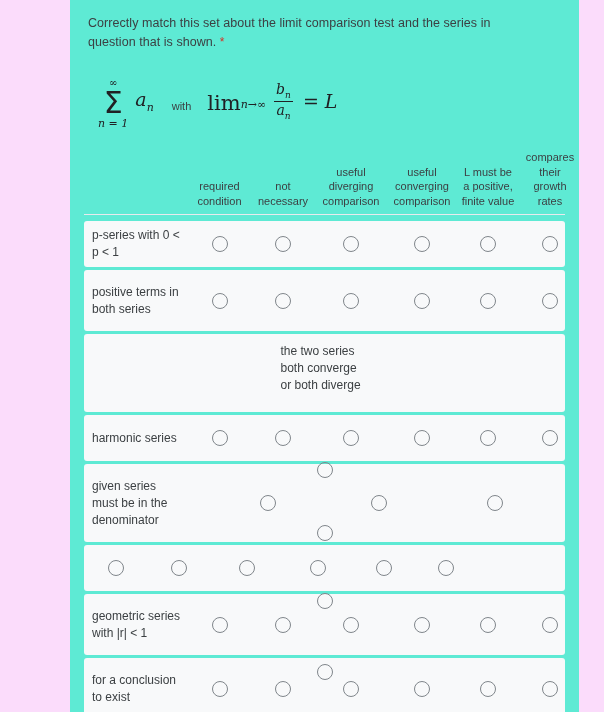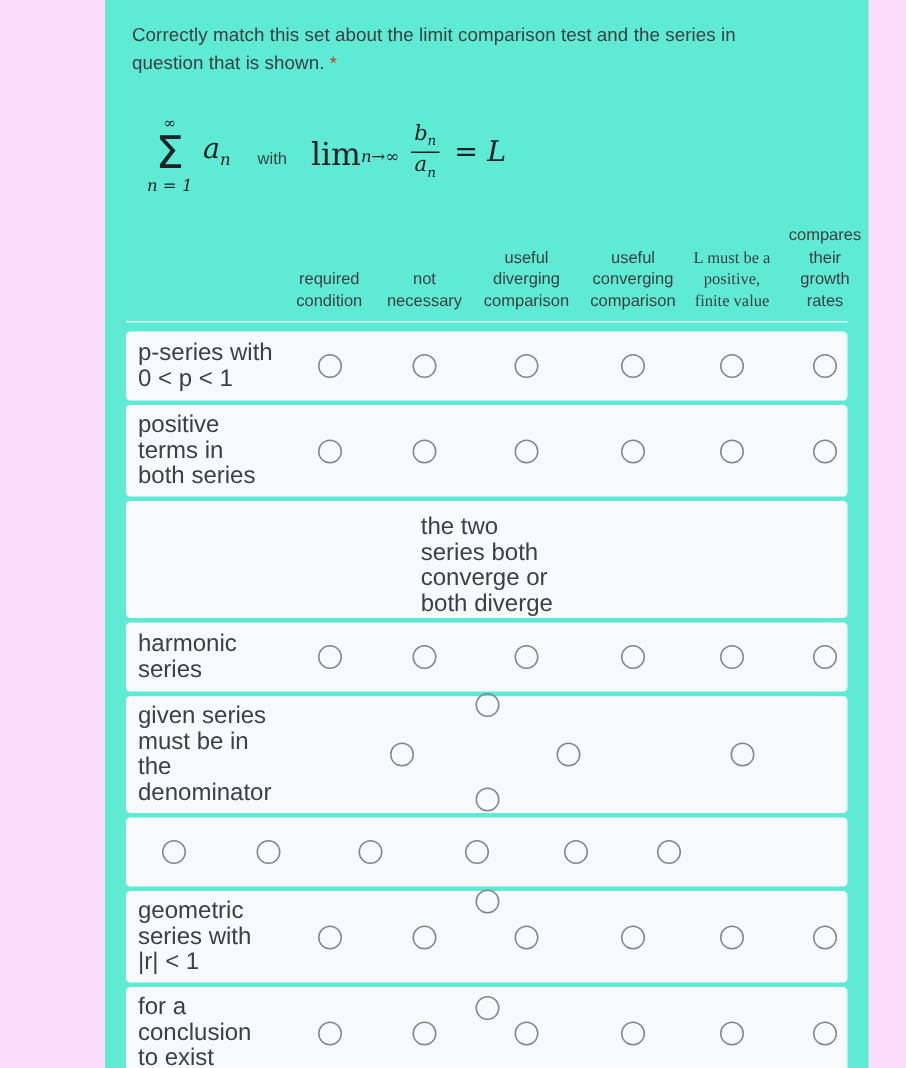--- a/index.html
+++ b/index.html
@@ -141,39 +141,39 @@
     line-height: 14.5px;
     color: #3c4043;
     text-align: center;
     box-sizing: border-box;
     padding: 0 3px;
   }
   .head-cell.c0 { flex: 0 0 63px; }
   .head-cell.c1 { flex: 0 0 64px; }
   .head-cell.c2 { flex: 0 0 72px; text-align: center; }
   .head-cell.c3 { flex: 0 0 70px; }
-  .head-cell.c4 { flex: 0 0 62px; font-family: Liberation Serif, serif; }
+  .head-cell.c4 { flex: 0 0 62px; }
   .head-cell.c5 { flex: 0 0 62px; }
 
   .grid-body {
     margin-top: 6px;
   }
   .grid-row {
     display: flex;
     align-items: center;
     background: #f8f9fa;
     border-radius: 3px;
     margin-bottom: 3px;
     min-height: 46px;
     box-sizing: border-box;
   }
   .row-label {
     width: 104px;
     flex: 0 0 104px;
-    font-size: 16px;
+    font-size: 12px;
     line-height: 17px;
     color: #3c4043;
     padding: 9px 6px 9px 8px;
     box-sizing: border-box;
   }
   .radio-cell {
     display: flex;
     align-items: center;
     justify-content: center;
     box-sizing: border-box;

